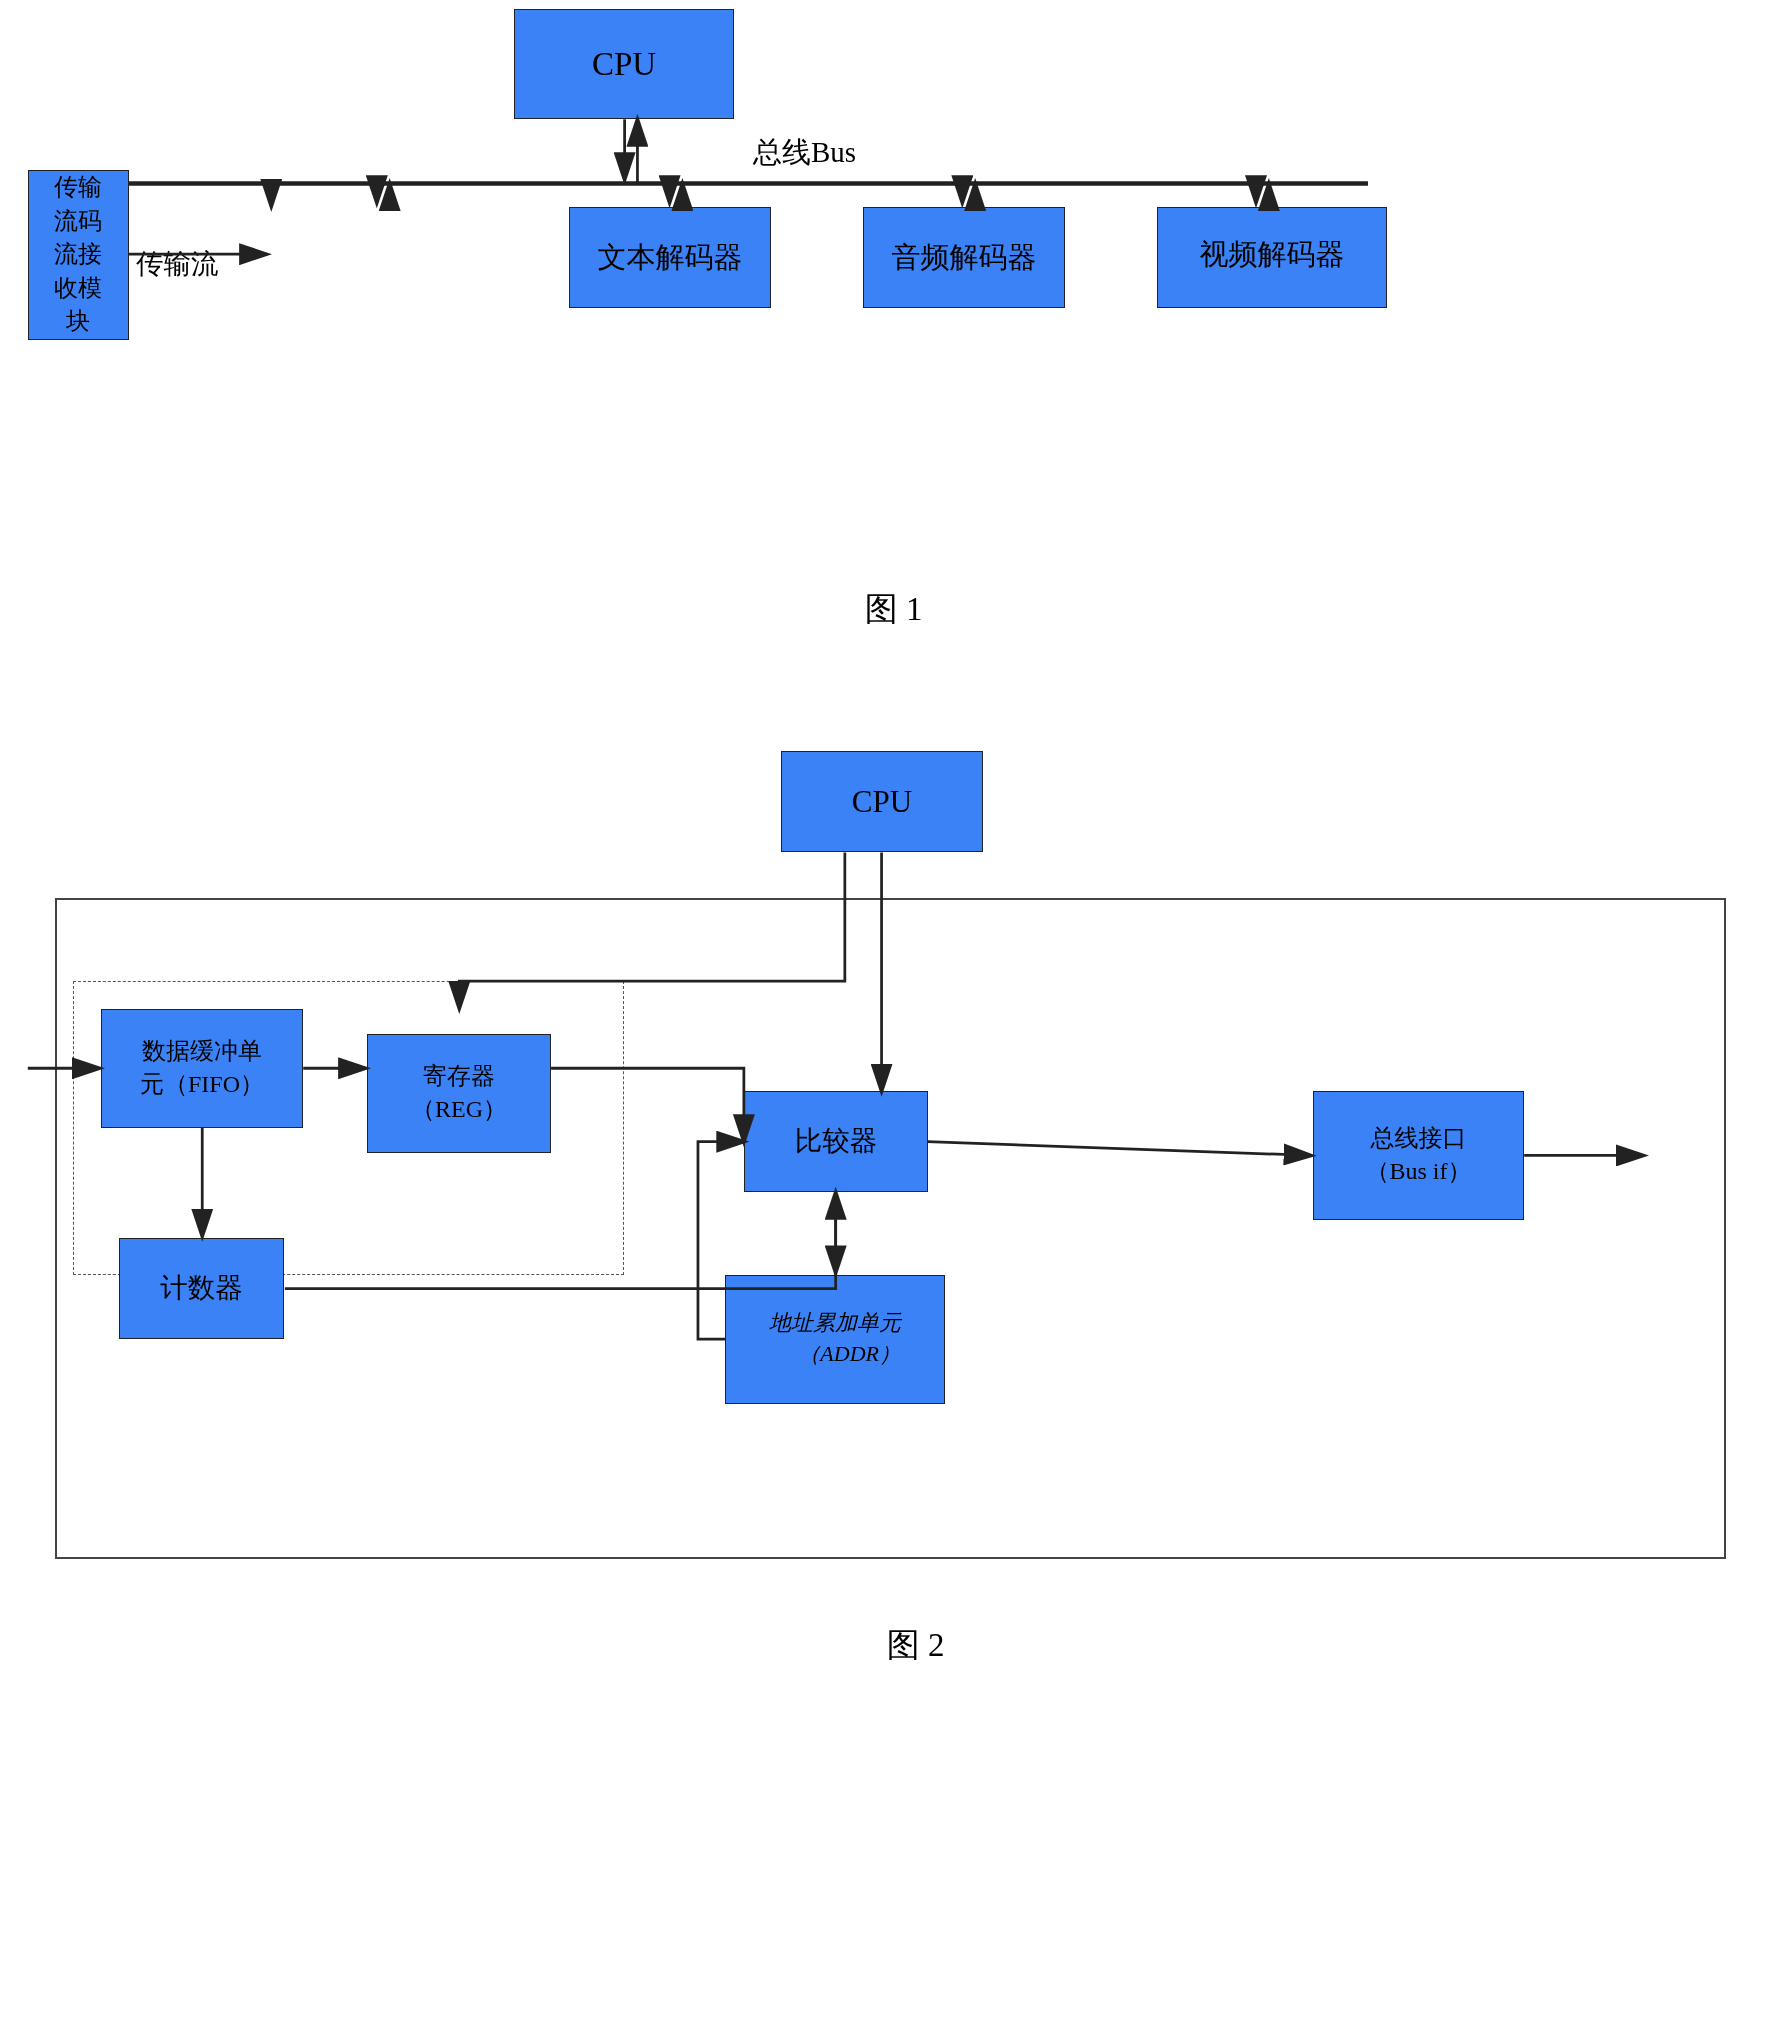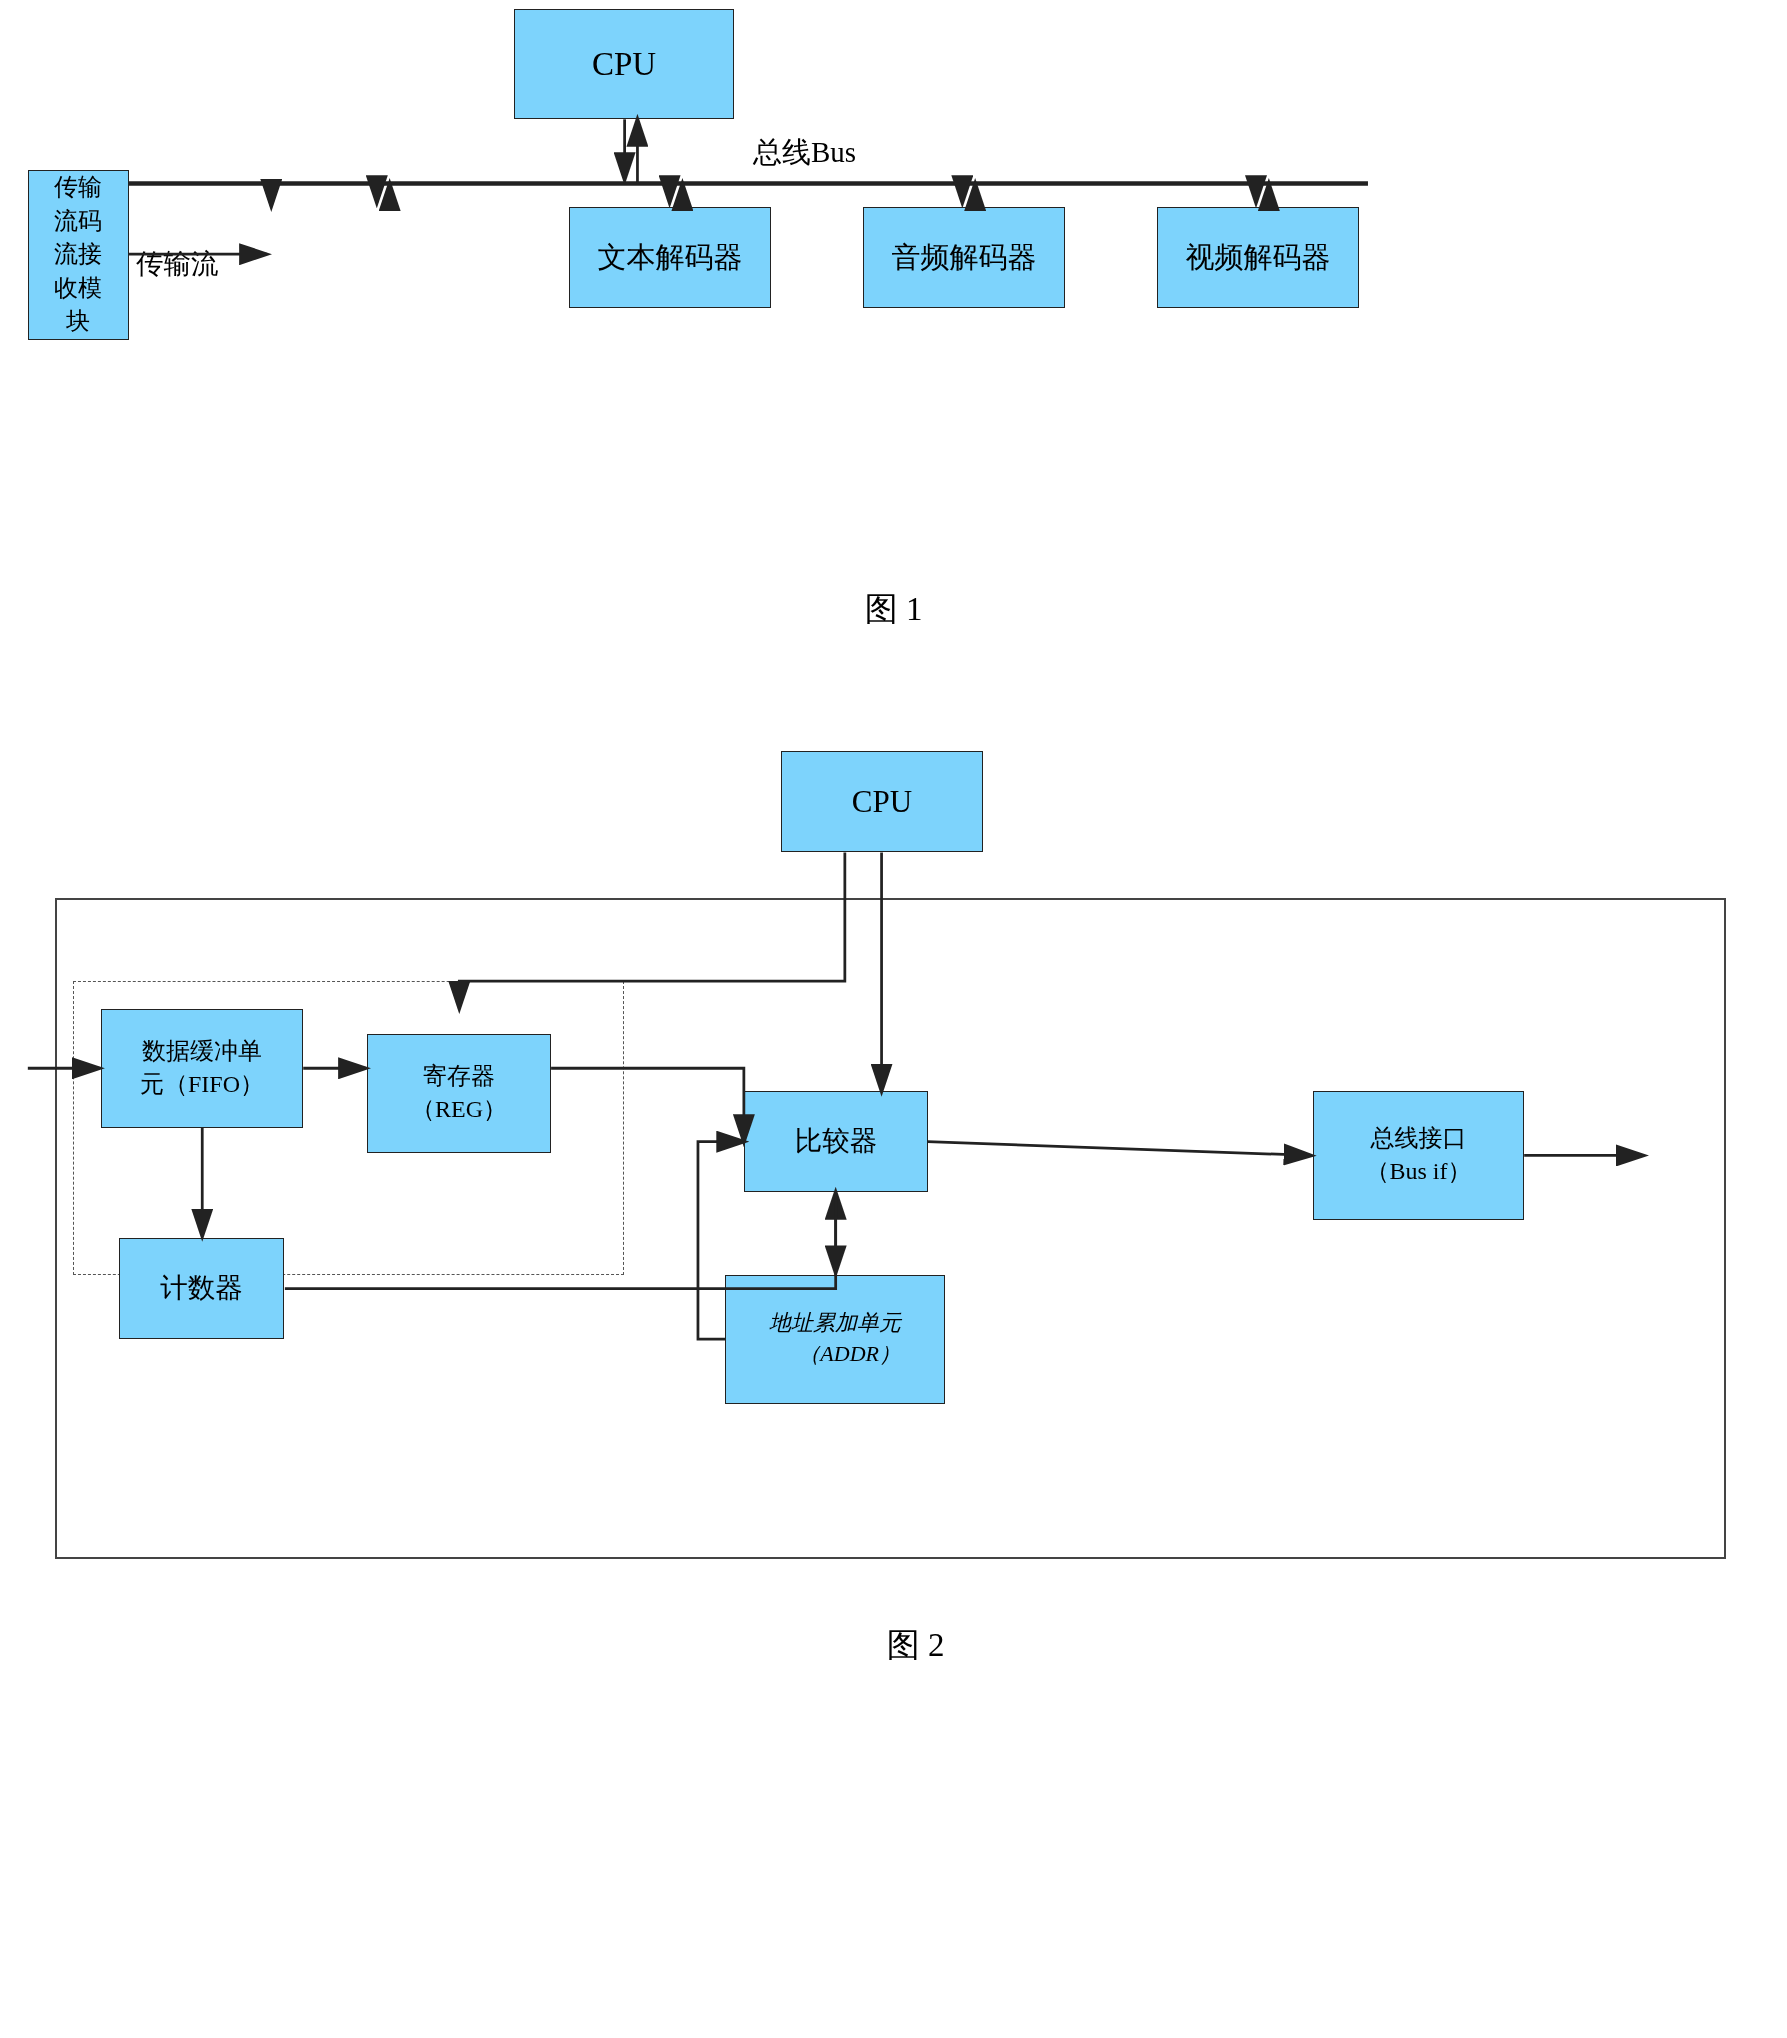--- a/index.html
+++ b/index.html
@@ -21,21 +21,21 @@
     #diagram1 {
       position: relative;
       width: 1787px;
       height: 569px;
       padding-top: 18.4px;
     }
 
     .box {
       position: absolute;
       border: 1.8px solid #222;
-      background: #7dd3fc;
+      background: #3b82f6;
       display: flex;
       align-items: center;
       justify-content: center;
       text-align: center;
       font-size: 29px;
       line-height: 1.4;
     }
 
     
     #d1-cpu {
@@ -61,21 +61,21 @@
       width: 202px; height: 101px;
     }
 
     #d1-audio-decoder {
       left: 863px; top: 207px;
       width: 202px; height: 101px;
     }
 
     #d1-video-decoder {
       left: 1157px; top: 207px;
-      width: 202px; height: 101px;
+      width: 230px; height: 101px; font-family: Liberation Mono, monospace;
     }
 
     
     #diagram1-svg {
       position: absolute;
       top: 0; left: 0;
       width: 1787px;
       height: 569px;
       pointer-events: none;
     }

